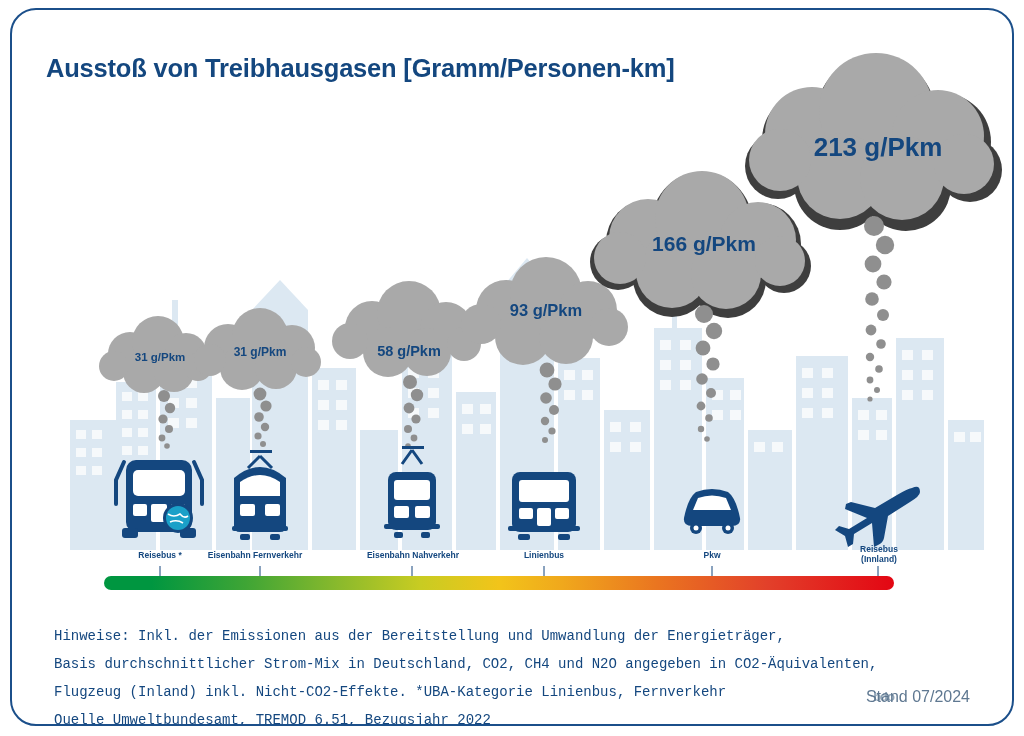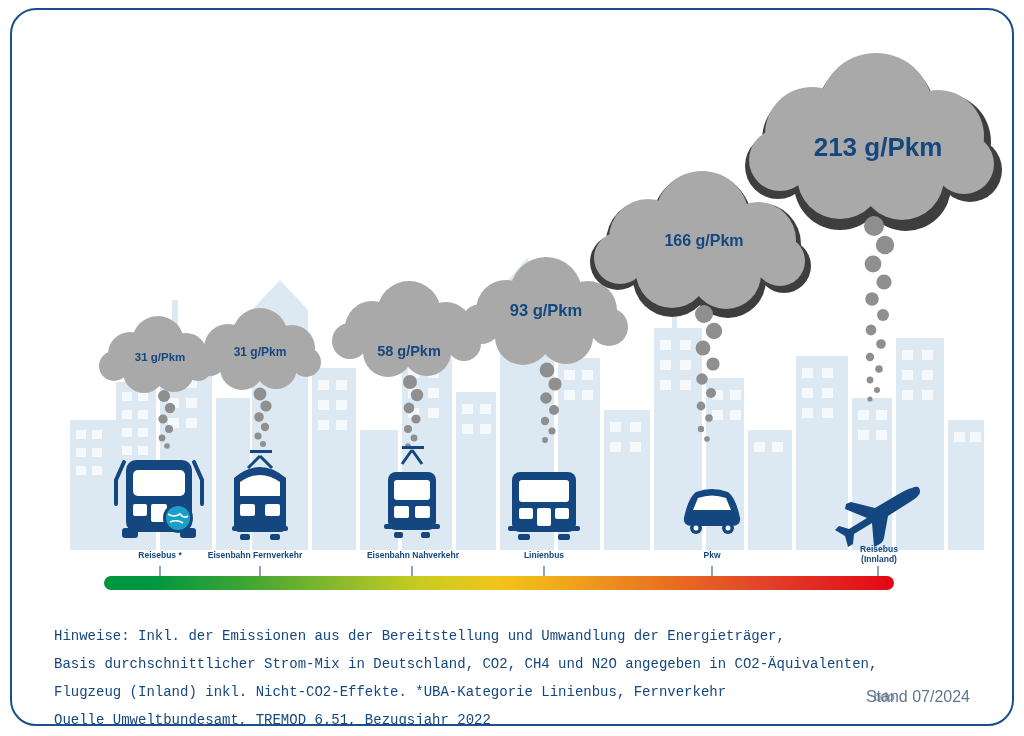--- a/index.html
+++ b/index.html
@@ -121,20 +121,21 @@
     font-size: 13px;
     font-weight: bold;
     letter-spacing: -1px;
   }
 </style>
 </head>
 <body>
 
 <div class="frame">
 
+  <div class="title">Ausstoß von Treibhausgasen [Gramm/Personen-km]</div>
 
   <svg class="skyline" viewBox="0 0 1004 420" preserveAspectRatio="none">
     <g fill="#dce8f2">
       <rect x="58" y="290" width="46" height="130"></rect>
       <rect x="104" y="252" width="40" height="168"></rect>
       <rect x="148" y="215" width="52" height="205"></rect>
       <rect x="204" y="268" width="34" height="152"></rect>
       <rect x="240" y="180" width="56" height="240"></rect>
       <rect x="300" y="238" width="44" height="182"></rect>
       <rect x="348" y="300" width="38" height="120"></rect>
@@ -468,21 +469,21 @@
       <line x1="532" y1="556" x2="532" y2="568"></line>
       <line x1="700" y1="556" x2="700" y2="568"></line>
       <line x1="866" y1="556" x2="866" y2="568"></line>
     </g>
   </svg>
 
   <div class="cloud-label" style="left:102px; top:341px; width:92px; font-size:11.5px;">31 g/Pkm</div>
   <div class="cloud-label" style="left:200px; top:335px; width:96px; font-size:12px;">31 g/Pkm</div>
   <div class="cloud-label" style="left:341px; top:311px; width:112px; font-size:14.5px;margin-top:22px;">58 g/Pkm</div>
   <div class="cloud-label" style="left:472px; top:291px; width:124px; font-size:16.5px;">93 g/Pkm</div>
-  <div class="cloud-label" style="left:612px; top:222px; width:160px; font-size:16px;">166 g/Pkm</div>
+  <div class="cloud-label" style="left:612px; top:222px; width:160px; font-size:21px;">166 g/Pkm</div>
   <div class="cloud-label" style="left:772px; top:122px; width:188px; font-size:26px;">213 g/Pkm</div>
 
   <div class="cat-label" style="left:98px; top:540px; width:100px;">Reisebus *</div>
   <div class="cat-label" style="left:172px; top:540px; width:142px;">Eisenbahn Fernverkehr</div>
   <div class="cat-label" style="left:330px; top:540px; width:142px;">Eisenbahn Nahverkehr</div>
   <div class="cat-label" style="left:472px; top:540px; width:120px;">Linienbus</div>
   <div class="cat-label" style="left:650px; top:540px; width:100px;">Pkw</div>
   <div class="cat-label" style="left:812px; top:534px; width:110px;">Reisebus
 (Innland)</div>
 

